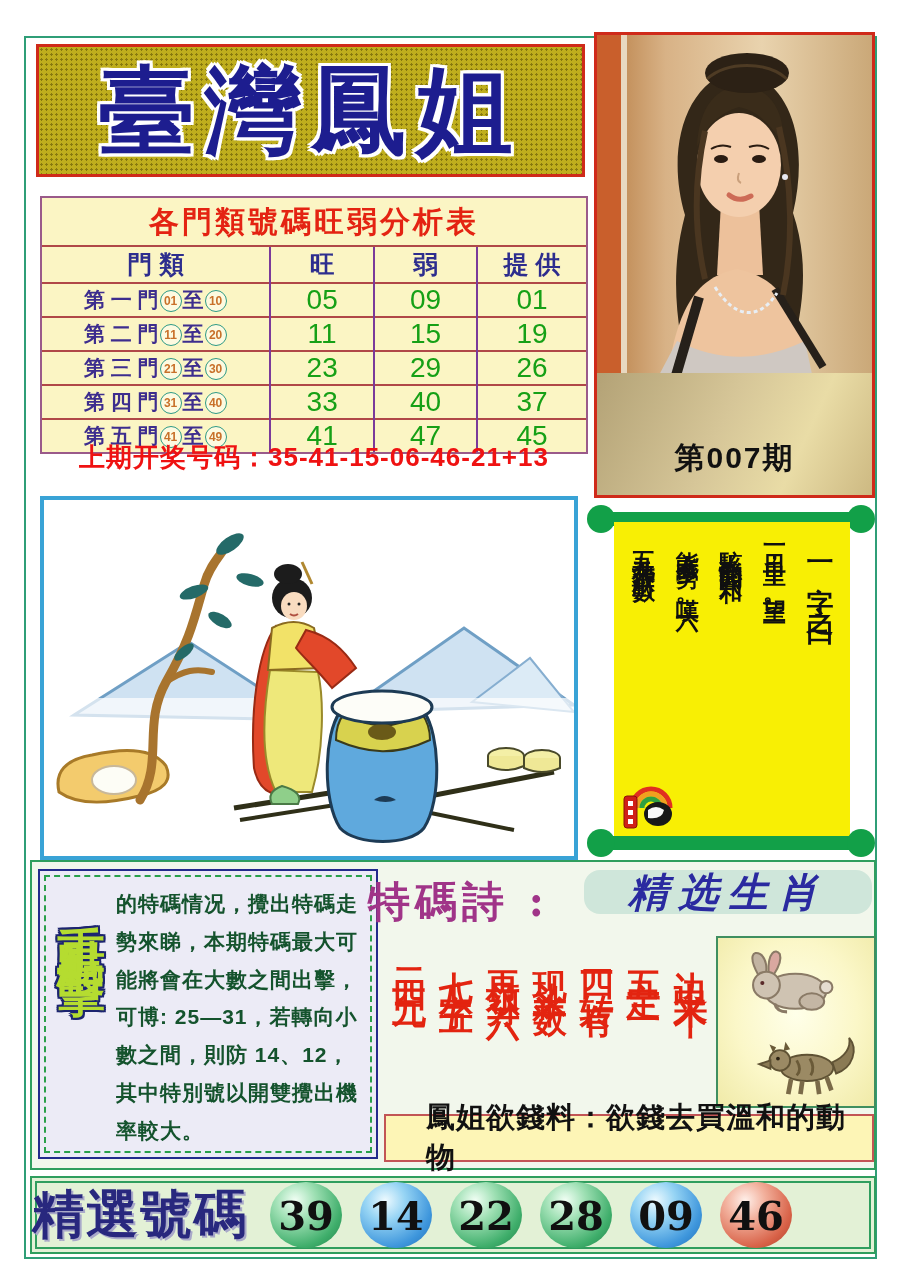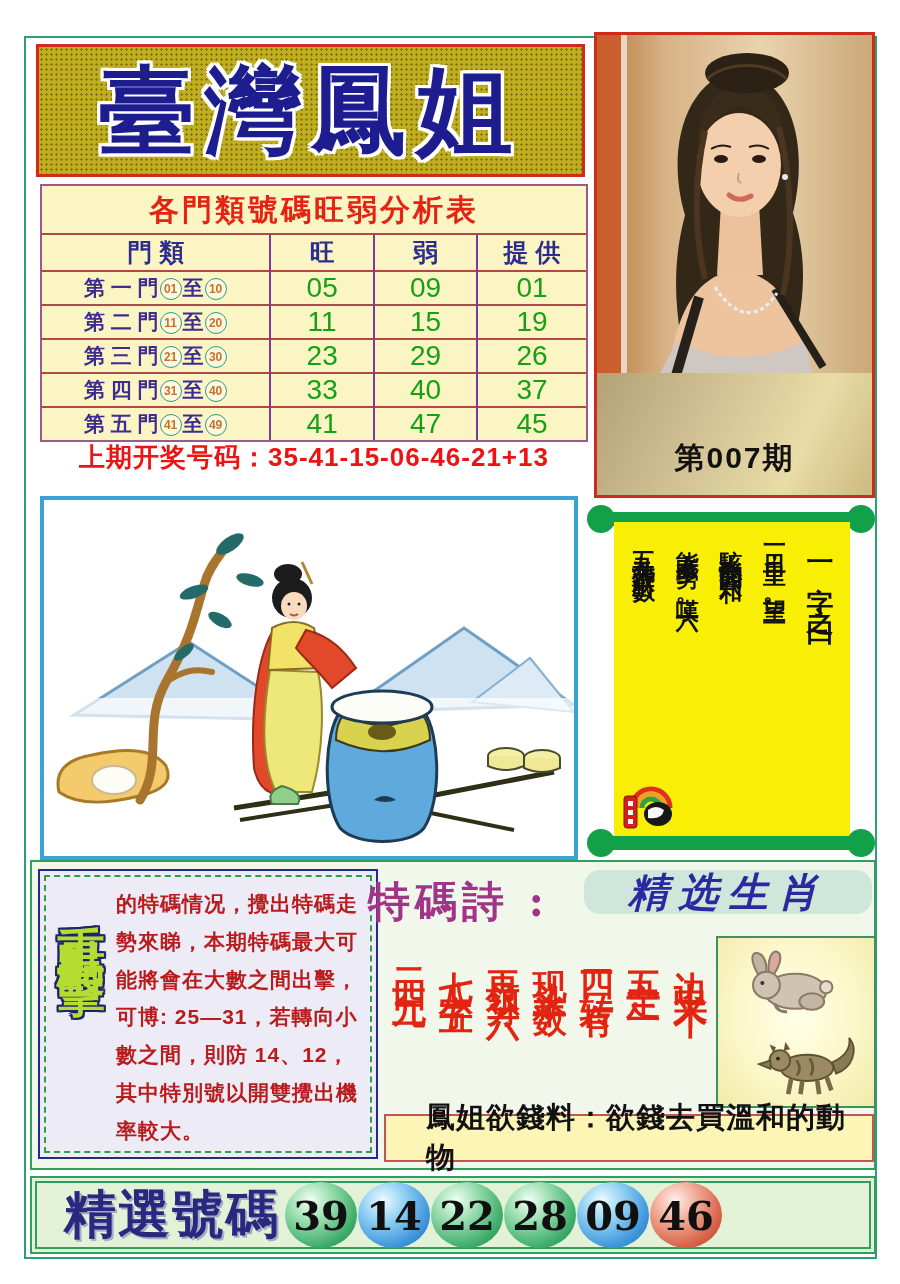--- a/index.html
+++ b/index.html
@@ -22,21 +22,21 @@
   
   .photo-box{position:absolute;left:594px;top:32px;width:281px;height:466px;
     border:3px solid #cf2a1a;background:#d8c090;box-sizing:border-box;}
   .issue-strip{position:absolute;left:0;bottom:0;width:100%;height:122px;
     background:linear-gradient(115deg,#b3a276,#d6c698 45%,#e9dca6 72%,#cdb982);
     display:flex;align-items:flex-end;justify-content:center;
     padding-bottom:16px;box-sizing:border-box;}
   .issue-text{font-size:30px;font-weight:bold;color:#111;letter-spacing:2px;}
 
   
-  .analysis{position:absolute;left:40px;top:184px;width:548px;background:#fbf5c4;
+  .analysis{position:absolute;left:40px;top:196px;width:548px;background:#fbf5c4;
     border:2px solid #9a5a8a;box-sizing:border-box;}
   .analysis-title{text-align:center;color:#e42312;font-weight:900;font-size:30px;
     letter-spacing:3px;padding:4px 0 2px;}
   table.an{width:100%;border-collapse:collapse;table-layout:fixed;}
   table.an th,table.an td{border-top:2px solid #b04848;text-align:center;padding:0;}
   table.an th+th,table.an td+td{border-left:2px solid #7a3a9a;}
   table.an th{color:#2d2d8e;font-size:25px;font-weight:bold;height:35px;}
   td.gate{color:#3d2d8e;font-weight:bold;font-size:21px;height:32px;}
   td.num{color:#16a016;font-size:28px;height:32px;}
   .circle-num{display:inline-flex;align-items:center;justify-content:center;
@@ -71,21 +71,21 @@
     border:2px solid #2f9e5e;background:#f2f7ec;box-sizing:border-box;}
   .focus-box{position:absolute;left:6px;top:7px;width:340px;height:290px;
     background:#ecebf6;border:2px solid #232a8c;box-sizing:border-box;padding:4px;}
   .focus-inner{border:2px dashed #2aa04a;width:100%;height:100%;box-sizing:border-box;
     display:flex;}
   .focus-title{writing-mode:vertical-rl;text-orientation:upright;font-size:48px;
     font-weight:900;color:#b5dc30;letter-spacing:14px;padding:10px 0 0 4px;
     font-family:"DejaVu Sans",sans-serif;
     text-shadow:2px 2px 0 #1c2470,-2px -2px 0 #1c2470,2px -2px 0 #1c2470,-2px 2px 0 #1c2470,
       0 2px 0 #1c2470,2px 0 0 #1c2470,0 -2px 0 #1c2470,-2px 0 0 #1c2470;}
-  .focus-body{flex:1;color:#b91c1c;font-weight:bold;font-size:21px;line-height:1.8;
+  .focus-body{flex:1;color:#14532d;font-weight:bold;font-size:21px;line-height:1.8;
     padding:8px 6px 0 2px;letter-spacing:1px;}
 
   .poem-title{position:absolute;left:336px;top:12px;font-size:42px;font-weight:900;
     color:#a03488;letter-spacing:5px;font-family:"DejaVu Serif",serif;}
   .poem-grid{position:absolute;left:350px;top:82px;width:332px;height:204px;
     writing-mode:vertical-rl;text-orientation:upright;}
   .poem-col{font-size:34px;font-weight:900;color:#e32410;letter-spacing:11px;
     line-height:1.38;font-family:"DejaVu Sans",sans-serif;}
 
   .zodiac-header{position:absolute;left:552px;top:8px;width:288px;height:44px;
@@ -102,21 +102,21 @@
 
   .money-tip{position:absolute;left:352px;top:252px;width:490px;height:48px;
     background:#fdf5b6;border:2px solid #c25555;box-sizing:border-box;display:flex;
     align-items:center;justify-content:center;font-size:29px;font-weight:bold;
     color:#111;letter-spacing:1px;font-family:"DejaVu Serif",serif;padding-left:40px;}
 
   
   .numbers-bar{position:absolute;left:30px;top:1176px;width:846px;height:78px;
     background:#e3f1d6;border:2px solid #2f9e5e;box-sizing:border-box;
     box-shadow:inset 0 0 0 3px #e3f1d6,inset 0 0 0 5px #2f9e5e;
-    display:flex;align-items:center;padding:0 32px;gap:1px;}
+    display:flex;align-items:center;padding:0 0;gap:18px;}
   .numbers-label{font-size:52px;font-weight:900;color:#28287e;letter-spacing:2px;
     margin-right:4px;font-family:"DejaVu Sans",sans-serif;text-shadow:2px 2px 0 #a9a9c9;}
   .ball{width:72px;height:66px;border-radius:50%;display:flex;align-items:center;
     justify-content:center;font-family:"DejaVu Serif",serif;font-size:40px;
     font-weight:bold;color:#101010;flex:0 0 auto;}
   .ball[data-color="green"]{background:radial-gradient(circle at 35% 28%,#f2fff5 0%,#9fe0b4 30%,#3fae6b 70%,#1e7f47 100%);}
   .ball[data-color="blue"]{background:radial-gradient(circle at 35% 28%,#eefaff 0%,#96d4f4 30%,#3e96dc 70%,#1f6cb4 100%);}
   .ball[data-color="red"]{background:radial-gradient(circle at 35% 28%,#fff0ea 0%,#f2b09c 30%,#d86248 70%,#aa3a26 100%);}
 </style>
 </head>

